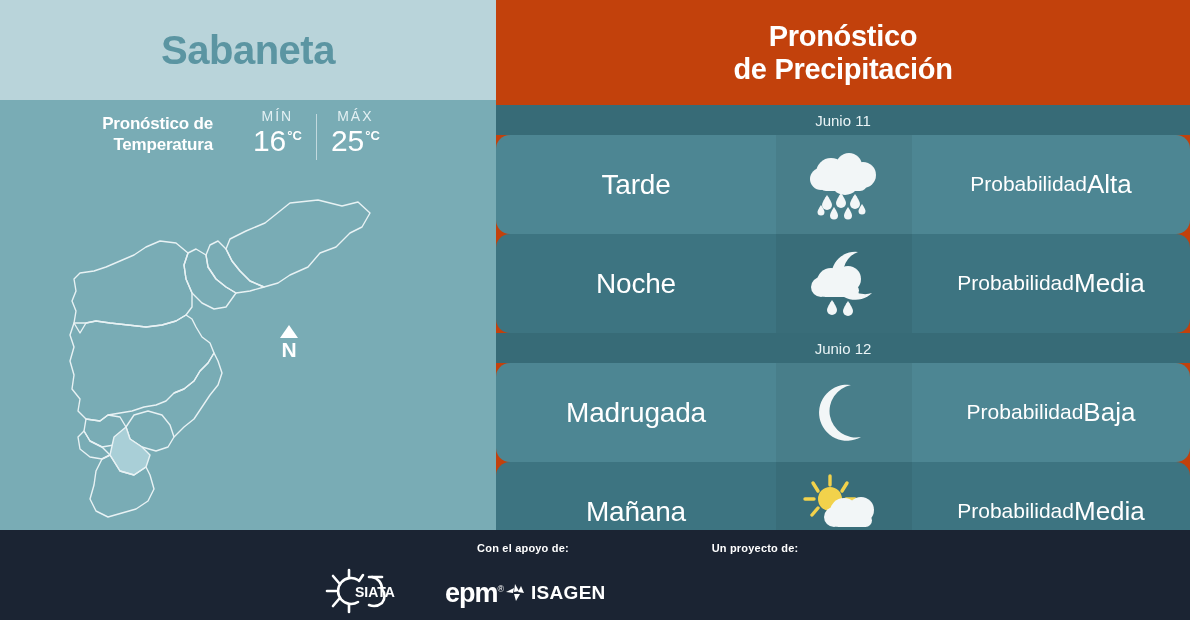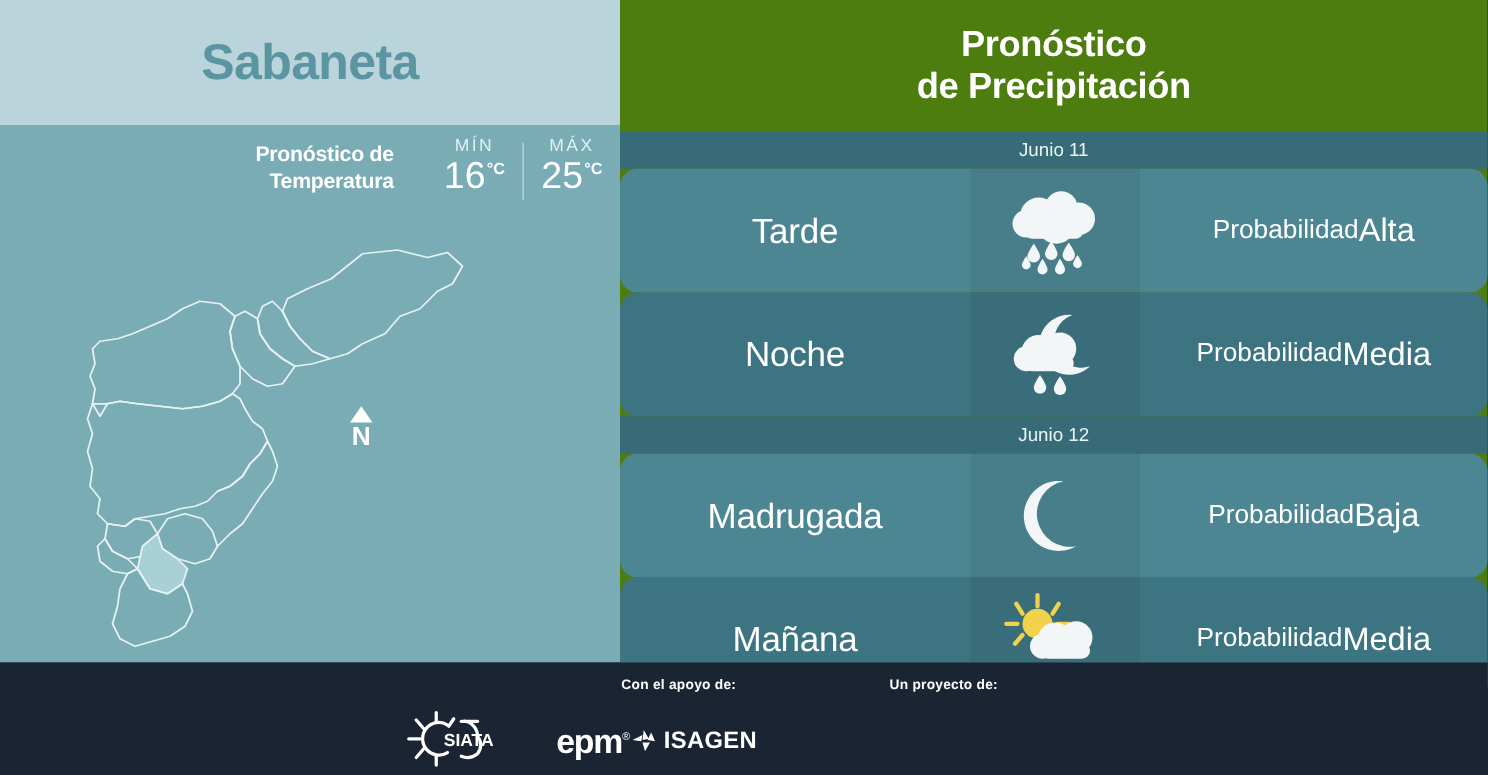--- a/index.html
+++ b/index.html
@@ -16,21 +16,21 @@
   .left-header {
     position:absolute; left:0; top:0; width:496px; height:100px;
     background:#b9d4da;
     display:flex; align-items:center; justify-content:center;
   }
   .city-title {
     font-size:40px; font-weight:bold; color:#5b95a2; letter-spacing:-0.5px;
   }
   .temp-block {
     position:absolute; left:0; top:108px; width:496px;
-    display:flex; align-items:center; justify-content:flex-end; gap:26px;
+    display:flex; align-items:center; justify-content:center; gap:26px;
   }
   .temp-label {
     color:#ffffff; font-size:17px; font-weight:bold; line-height:1.25;
     text-align:right; letter-spacing:-0.2px;
   }
   .temp-values { display:flex; align-items:flex-start; }
   .temp-col { text-align:center; padding:0 14px; }
   .temp-col .cap { color:#e3f0f3; font-size:14px; letter-spacing:2px; font-weight:400; }
   .temp-col .val {
     color:#ffffff; font-size:30px; font-weight:400; line-height:1.05; margin-top:1px;
@@ -43,21 +43,21 @@
   .map-wrap svg { width:100%; height:100%; display:block; }
   .compass { position:absolute; left:272px; top:325px; text-align:center; width:34px; }
   .compass .arrow {
     width:0; height:0; margin:0 auto;
     border-left:9px solid transparent; border-right:9px solid transparent;
     border-bottom:13px solid #ffffff;
   }
   .compass .n { color:#ffffff; font-size:21px; font-weight:bold; line-height:1; margin-top:1px; }
 
   
-  .right-panel { position:absolute; left:496px; top:0; width:694px; height:530px; background:#4d7c0f; }
+  .right-panel { position:absolute; left:496px; top:0; width:694px; height:530px; background:#c2410c; }
   .fc-header {
     height:105px; display:flex; flex-direction:column;
     align-items:center; justify-content:center;
   }
   .fc-header .l1, .fc-header .l2 {
     color:#ffffff; font-size:29px; font-weight:bold; line-height:1.12; letter-spacing:-0.3px;
   }
   .date-band {
     height:30px; background:#376b77; display:flex; align-items:center; justify-content:center;
   }
@@ -77,21 +77,21 @@
   .col-prob { flex:1; display:flex; flex-direction:row; align-items:center; justify-content:center; }
   .col-prob .p1 { color:#ffffff; font-size:21px; font-weight:400; line-height:1.15; }
   .col-prob .p2 { color:#ffffff; font-size:26px; font-weight:400; line-height:1.15; }
 
   
   .footer {
     position:absolute; left:0; top:530px; width:1190px; height:90px;
     background:#1b2433;
   }
   .footer-inner { position:relative; width:100%; height:100%; }
-  .cap-apoyo { position:absolute; left:413px; top:12px; width:260px; text-align:center;
+  .cap-apoyo { position:absolute; left:393px; top:12px; width:260px; text-align:center;
                color:#ffffff; font-size:11px; font-weight:bold; letter-spacing:.2px; }
   .cap-proyecto { position:absolute; left:625px; top:12px; width:260px; text-align:center;
                   color:#ffffff; font-size:11px; font-weight:bold; letter-spacing:.2px; }
 
   .logo-siata { position:absolute; left:325px; top:38px; }
   .logo-epm { position:absolute; left:445px; top:48px; color:#fff; font-size:27px; font-weight:bold;
               letter-spacing:-1px; }
   .logo-epm sup { font-size:9px; vertical-align:super; font-weight:400; }
   .logo-isagen { position:absolute; left:505px; top:52px; display:flex; align-items:center; gap:4px; }
   .logo-isagen .txt { color:#fff; font-size:19px; font-weight:bold; letter-spacing:.3px; }

